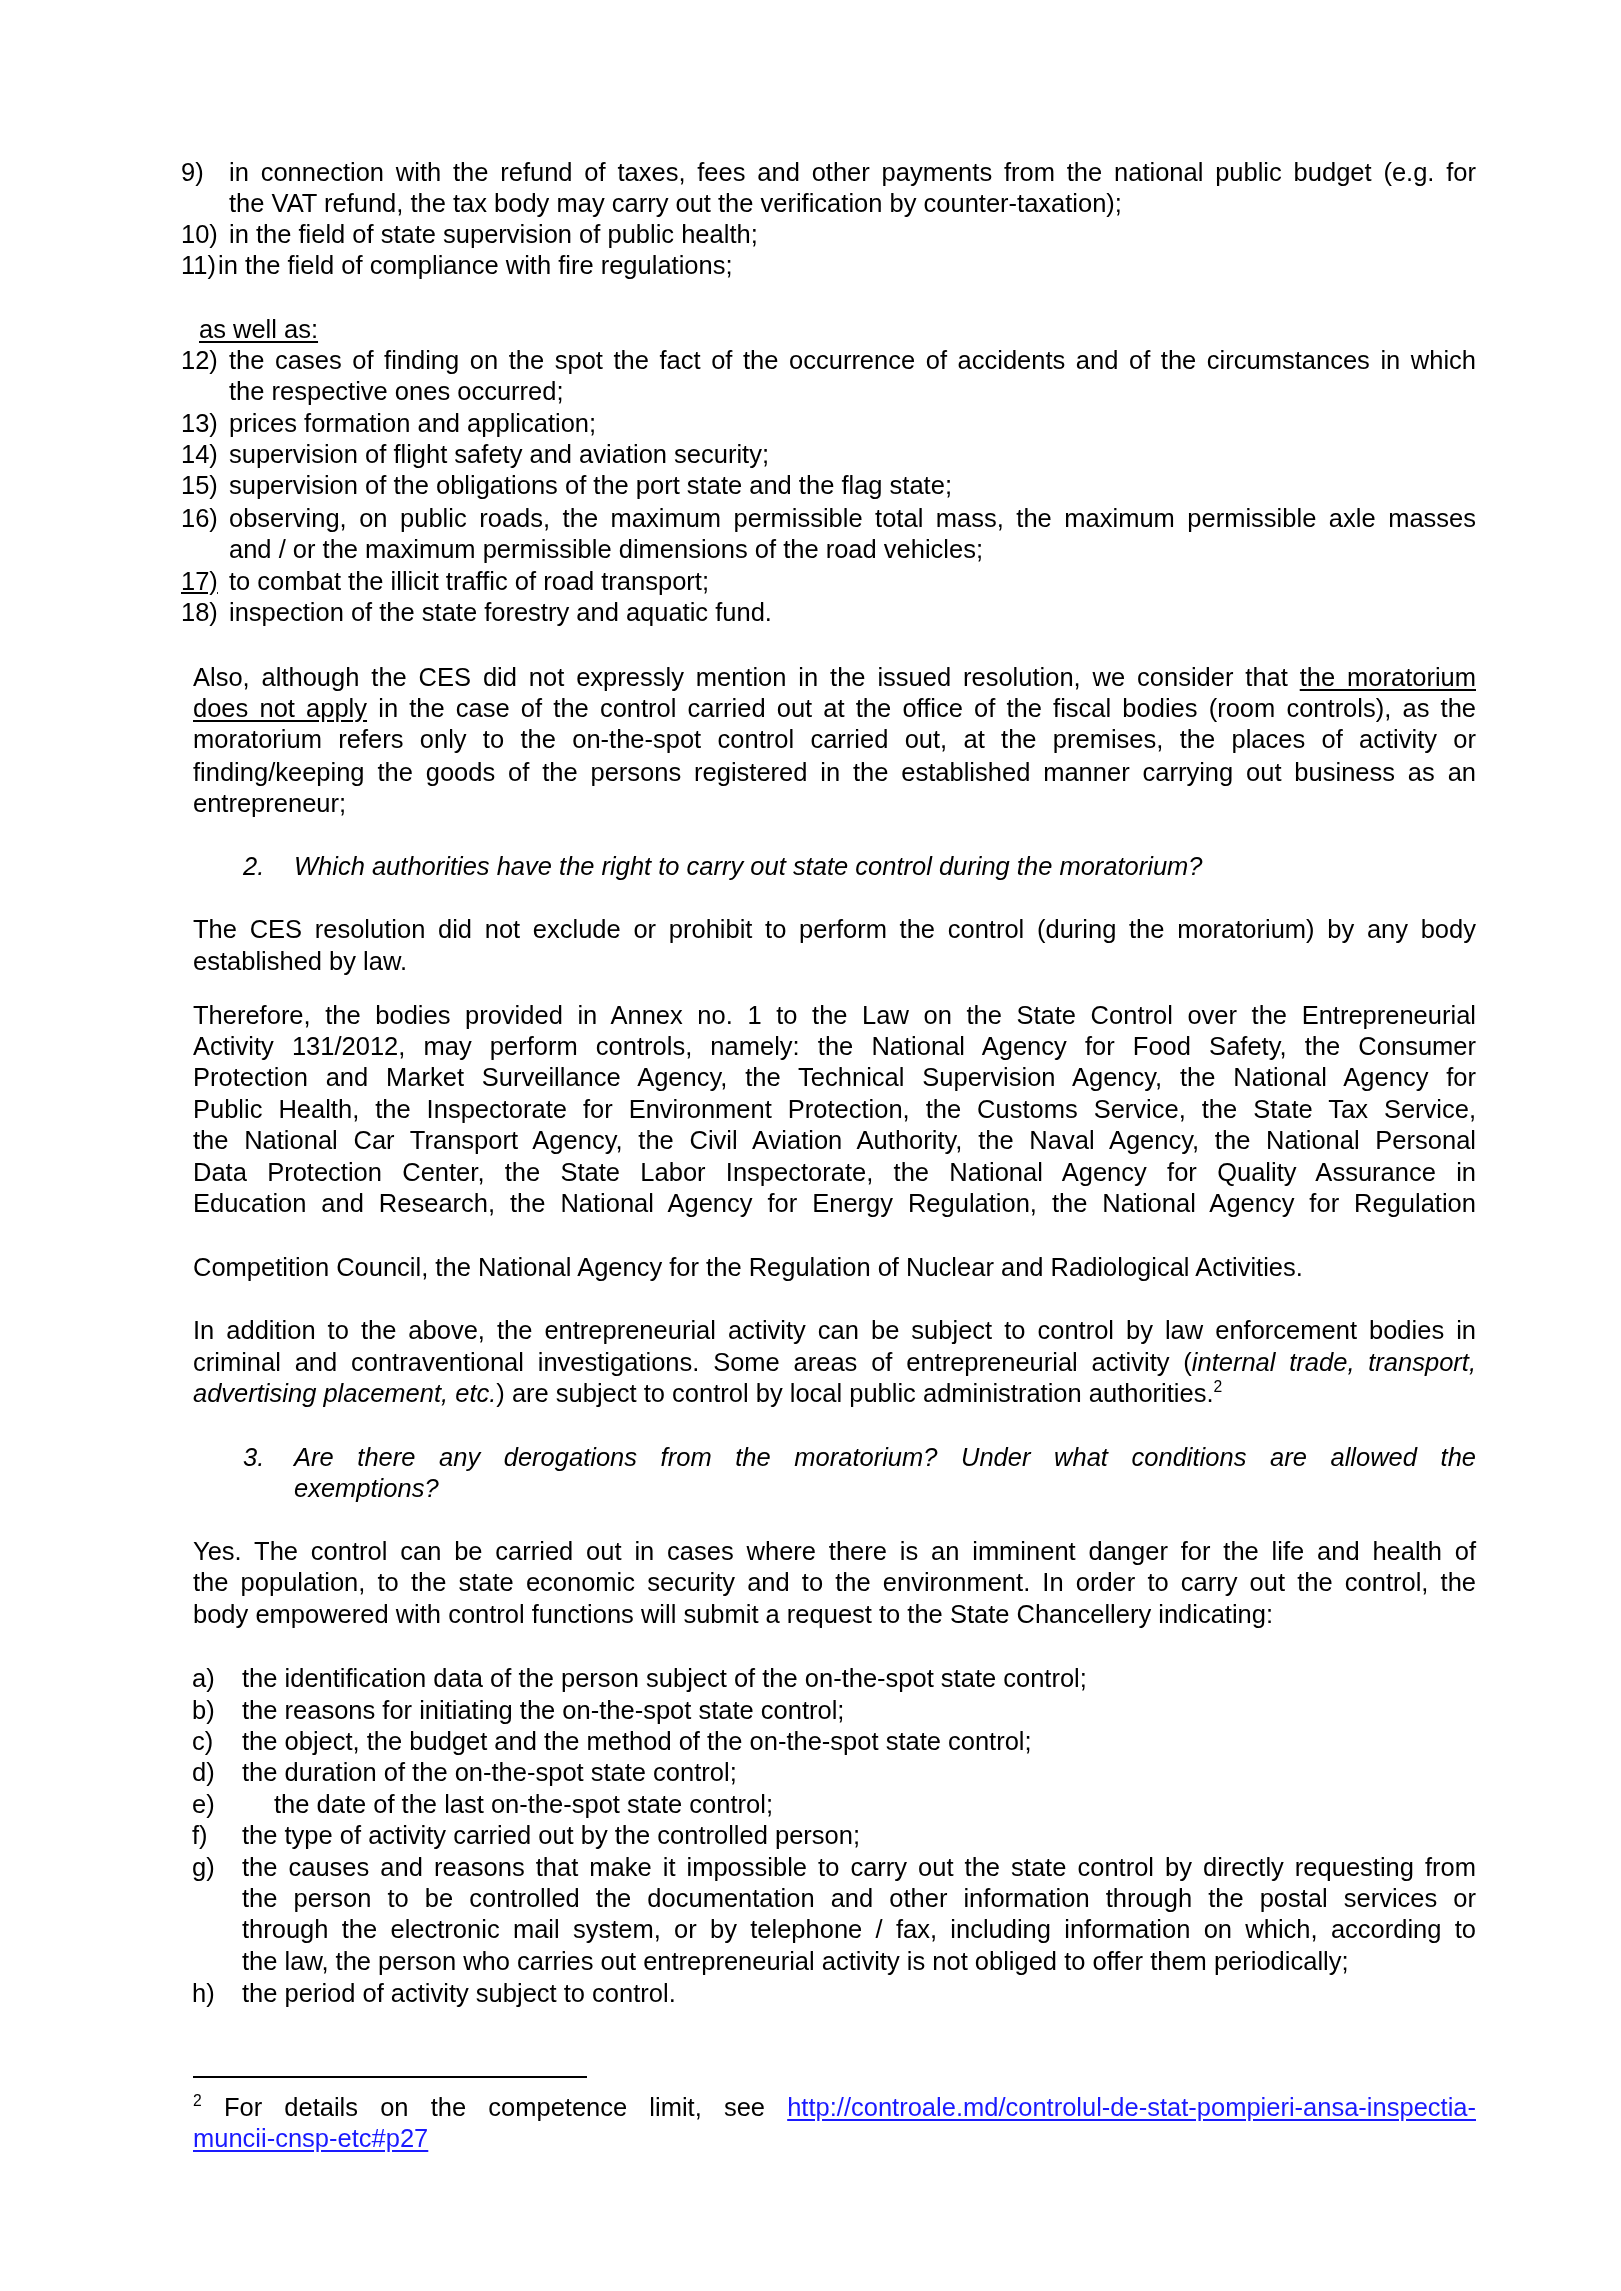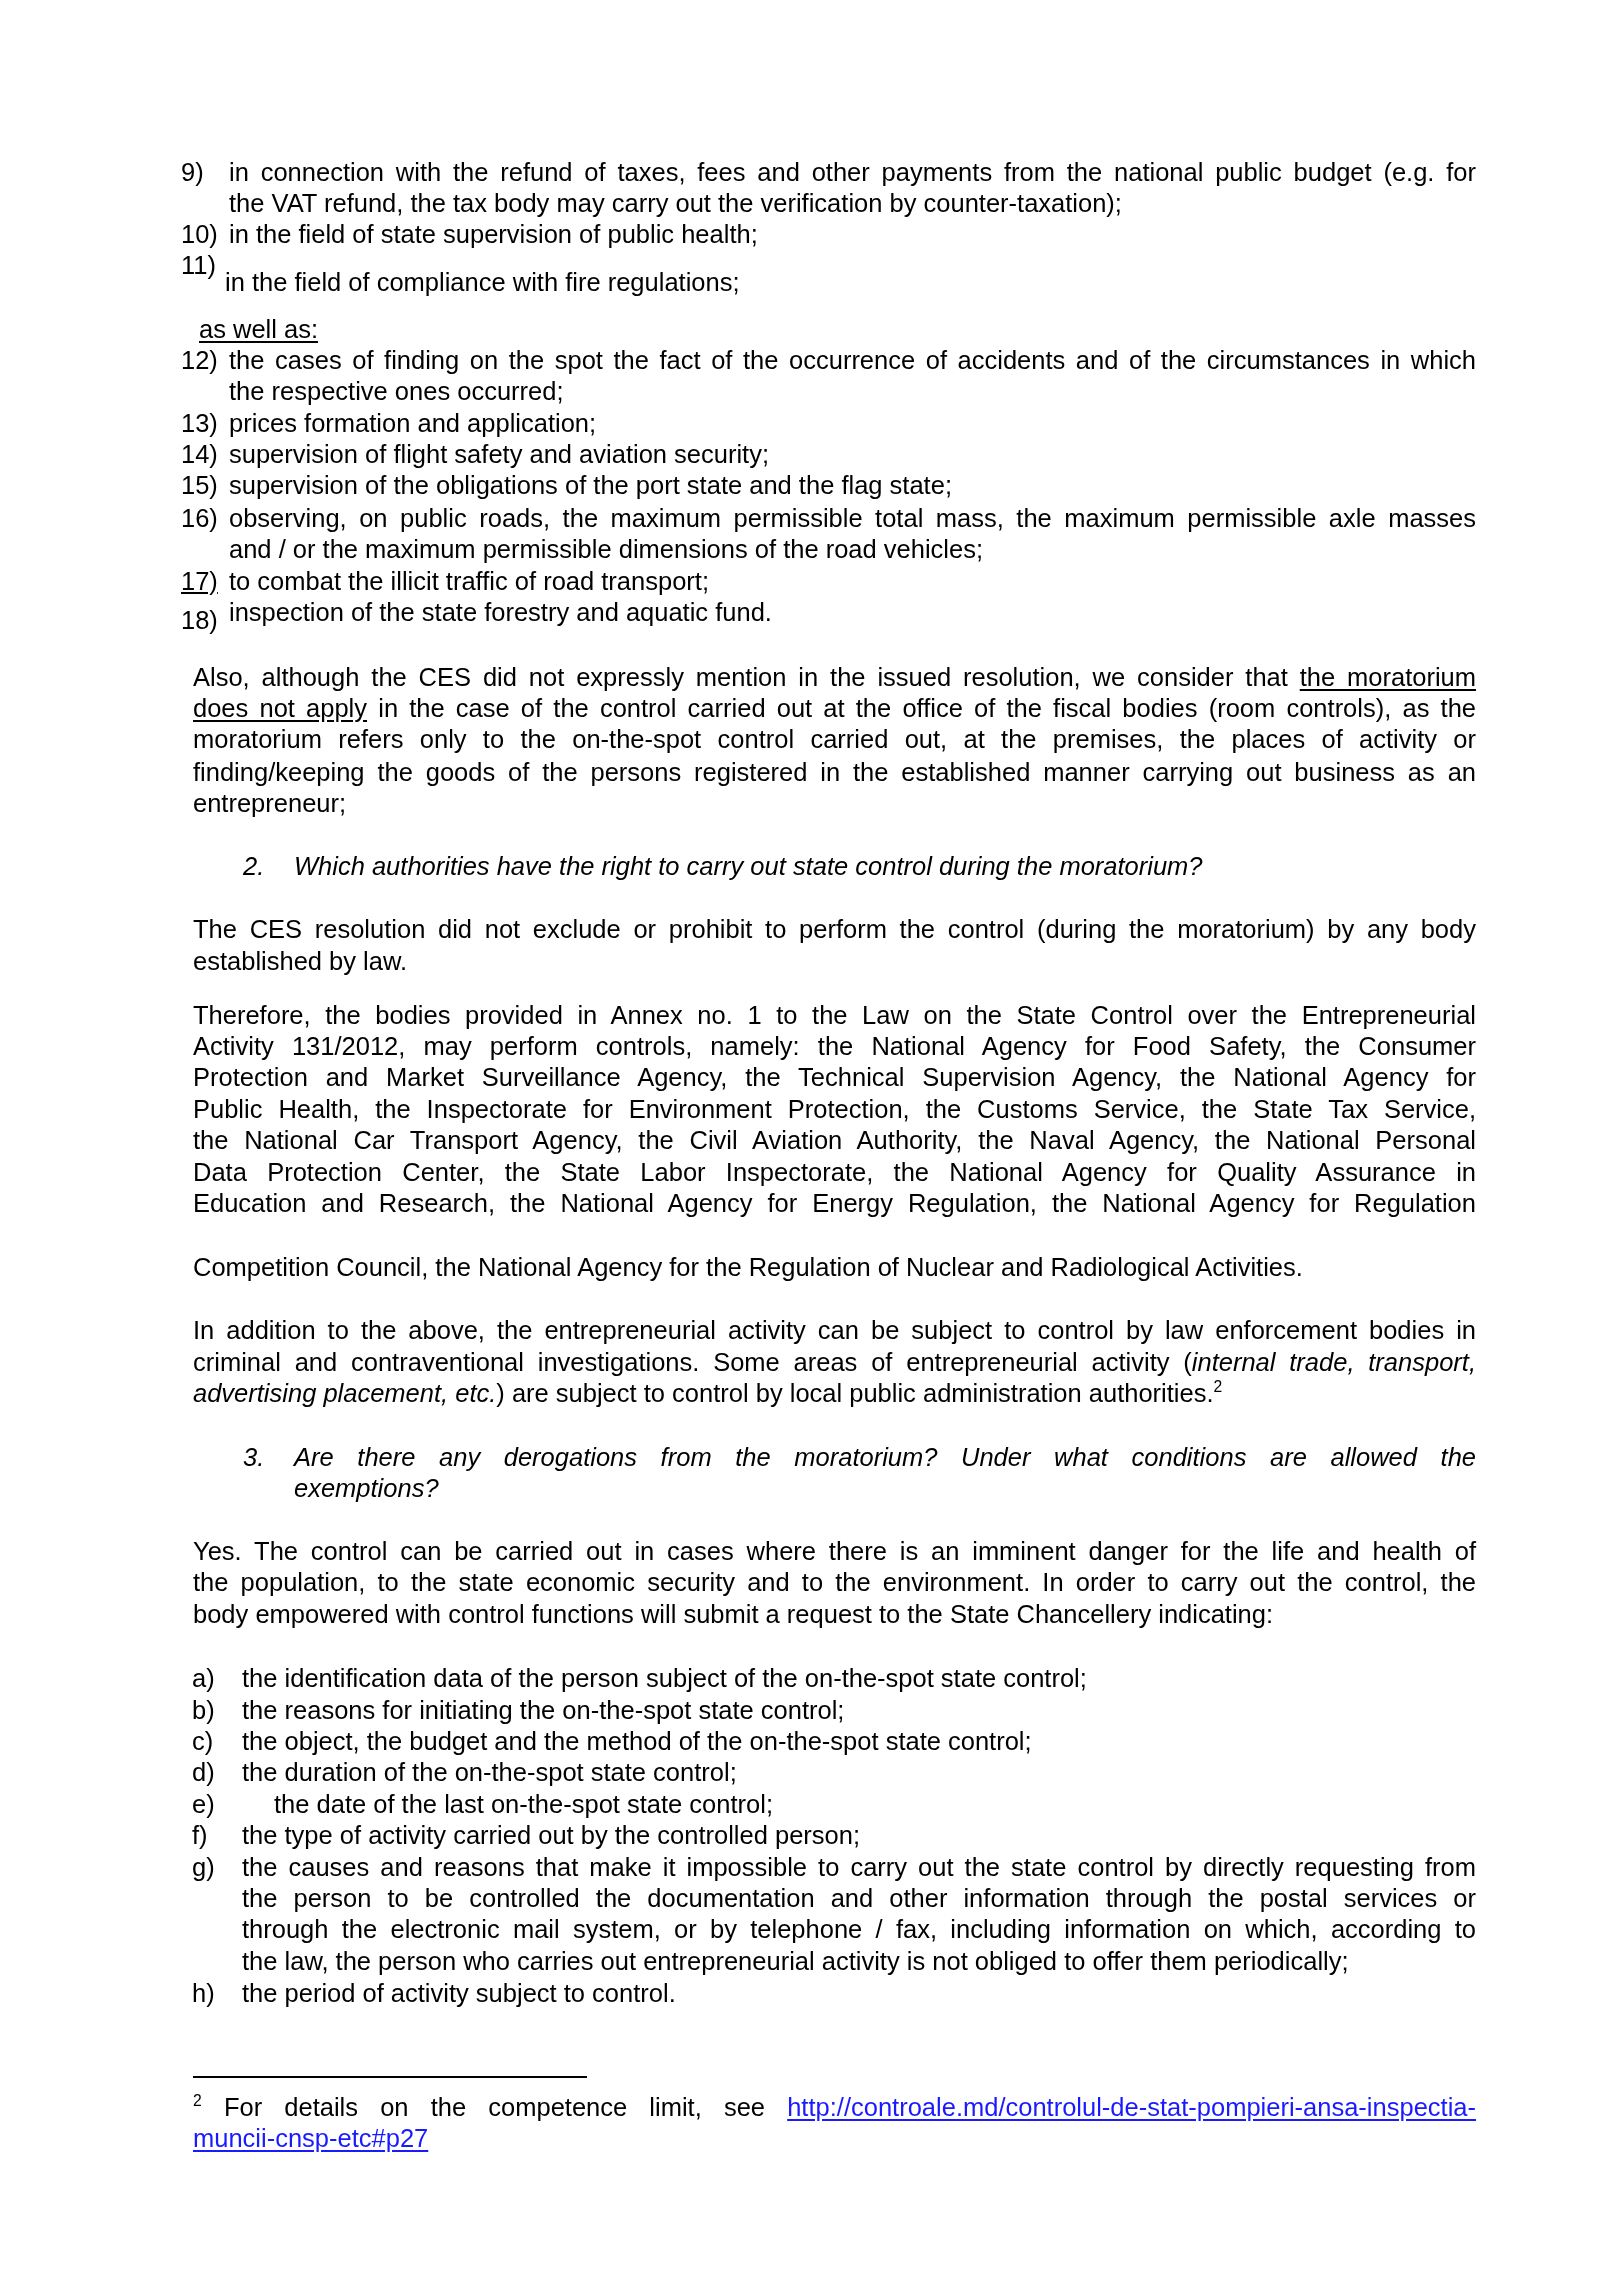--- a/index.html
+++ b/index.html
@@ -20,39 +20,39 @@
 <body>
 
 <div class="page">
 
   <div class="num" style="left:181px; top:157px;">9)</div>
   <div class="ln just" style="left:229px; top:157px; width:1247px;">in connection with the refund of taxes, fees and other payments from the national public budget (e.g. for</div>
   <div class="ln" style="left:229px; top:188px;">the VAT refund, the tax body may carry out the verification by counter-taxation);</div>
   <div class="num" style="left:181px; top:219px;text-align:right;">10)</div>
   <div class="ln" style="left:229px; top:219px;">in the field of state supervision of public health;</div>
   <div class="num" style="left:181px; top:250px;">11)</div>
-  <div class="ln" style="left:225px; top:250px;margin-top:17px;">in the field of compliance with fire regulations;</div>
+  <div class="ln" style="left:218px; top:250px;">in the field of compliance with fire regulations;</div>
 
   <div class="ln u" style="left:199px; top:314px;">as well as:</div>
 
   <div class="num" style="left:181px; top:345px;">12)</div>
   <div class="ln just" style="left:229px; top:345px; width:1247px;">the cases of finding on the spot the fact of the occurrence of accidents and of the circumstances in which</div>
   <div class="ln" style="left:229px; top:376px;">the respective ones occurred;</div>
   <div class="num" style="left:181px; top:408px;">13)</div>
   <div class="ln" style="left:229px; top:408px;">prices formation and application;</div>
   <div class="num" style="left:181px; top:439px;">14)</div>
   <div class="ln" style="left:229px; top:439px;">supervision of flight safety and aviation security;</div>
   <div class="num" style="left:181px; top:470px;">15)</div>
   <div class="ln" style="left:229px; top:470px;">supervision of the obligations of the port state and the flag state;</div>
   <div class="num" style="left:181px; top:503px;">16)</div>
   <div class="ln just" style="left:229px; top:503px; width:1247px;">observing, on public roads, the maximum permissible total mass, the maximum permissible axle masses</div>
   <div class="ln" style="left:229px; top:534px;">and / or the maximum permissible dimensions of the road vehicles;</div>
   <div class="num" style="left:181px; top:566px;text-decoration:underline;">17)</div>
   <div class="ln" style="left:229px; top:566px;">to combat the illicit traffic of road transport;</div>
-  <div class="num" style="left:181px; top:597px;margin-top:8px;">18)</div>
+  <div class="num" style="left:181px; top:597px;">18)</div>
   <div class="ln" style="left:229px; top:597px;">inspection of the state forestry and aquatic fund.</div>
 
   <div class="ln just" style="left:193px; top:662px; width:1283px;"><span>Also, although the CES did not expressly mention in the issued resolution, we consider that </span><span class="u">the moratorium</span></div>
   <div class="ln just" style="left:193px; top:693px; width:1283px;"><span class="u">does not apply</span><span> in the case of the control carried out at the office of the fiscal bodies (room controls), as the</span></div>
   <div class="ln just" style="left:193px; top:724px; width:1283px;">moratorium refers only to the on-the-spot control carried out, at the premises, the places of activity or</div>
   <div class="ln just" style="left:193px; top:757px; width:1283px;">finding/keeping the goods of the persons registered in the established manner carrying out business as an</div>
   <div class="ln" style="left:193px; top:788px;">entrepreneur;</div>
 
   <div class="num i" style="left:243px; top:851px;">2.</div>
   <div class="ln i" style="left:294px; top:851px;">Which authorities have the right to carry out state control during the moratorium?</div>

